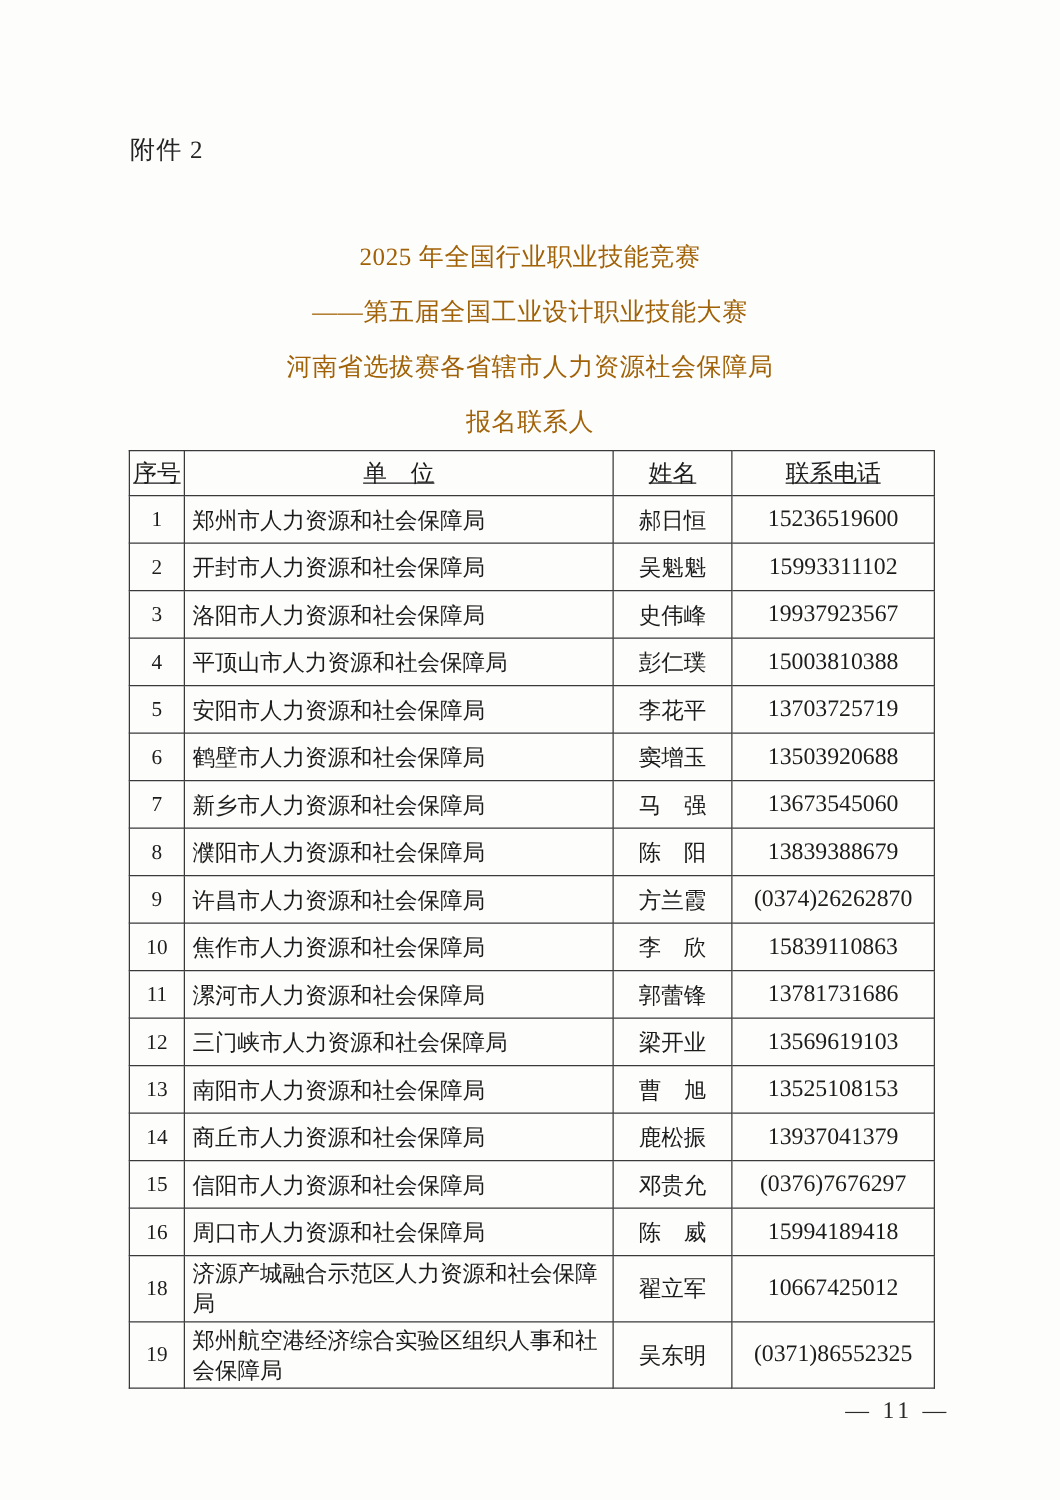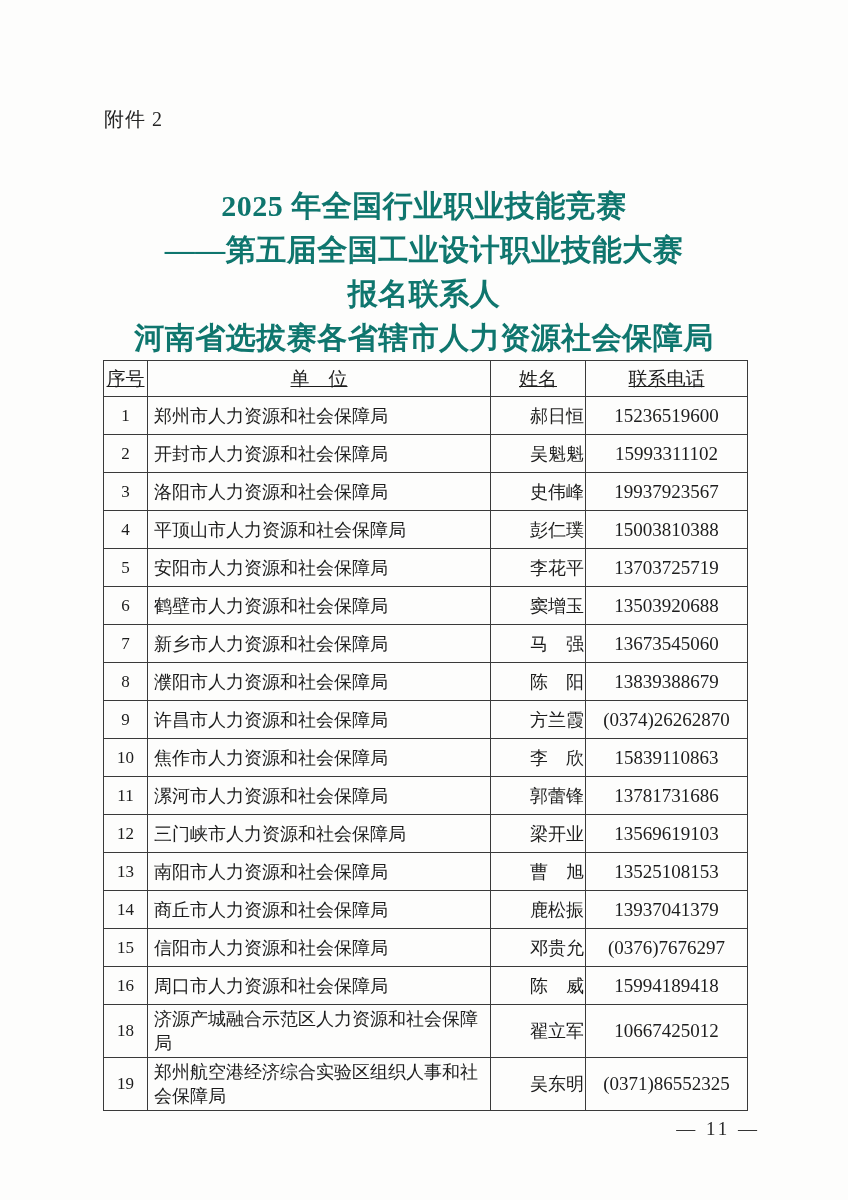--- a/index.html
+++ b/index.html
@@ -19,24 +19,24 @@
     position:absolute;
     left:104px; top:106px;
     font-size:20px;
     color:#242424;
     letter-spacing:1px;
   }
   .titles {
     position:absolute;
     left:40px; right:40px; top:184px;
     text-align:center;
-    font-weight:bold;
-    font-size:30px;
+    font-weight:normal;
+    font-size:20px;
     line-height:44px;
-    color:#0f766e;
+    color:#a16207;
     letter-spacing:0.5px;
   }
   table.doc-table {
     position:absolute;
     left:103px; top:360px;
     width:644px;
     border-collapse:collapse;
     table-layout:fixed;
     background:#fdfdfc;
   }
@@ -52,21 +52,21 @@
     text-align:center;
     text-decoration:underline;
   }
   .doc-table td { height:33px; font-size:18px; }
   .col-no    { width:44px;  }
   .col-unit  { width:343px; }
   .col-name  { width:95px;  }
   .col-phone { width:162px; }
   td.c-no    { text-align:center; font-size:17px; }
   td.c-unit  { text-align:left; padding:2px 4px 2px 6px; line-height:24px; }
-  td.c-name  { text-align:right; }
+  td.c-name  { text-align:center; }
   td.c-phone { text-align:center; font-size:19px; }
   .footer {
     position:absolute;
     top:1103px; right:88px;
     font-size:19px;
     color:#2a2a2a;
     letter-spacing:3px;
     white-space:nowrap;
     margin-top:15px;
   }
@@ -74,22 +74,22 @@
 </head>
 <body>
 
 <div class="page">
 
   <div class="attachment">附件 2</div>
 
   <div class="titles">
     <div>2025 年全国行业职业技能竞赛</div>
     <div>——第五届全国工业设计职业技能大赛</div>
+    <div>河南省选拔赛各省辖市人力资源社会保障局</div>
     <div>报名联系人</div>
-    <div>河南省选拔赛各省辖市人力资源社会保障局</div>
   </div>
 
   <table class="doc-table">
     <colgroup>
       <col class="col-no">
         <col class="col-unit">
         <col class="col-name">
         <col class="col-phone">
     </colgroup>
     <thead>

